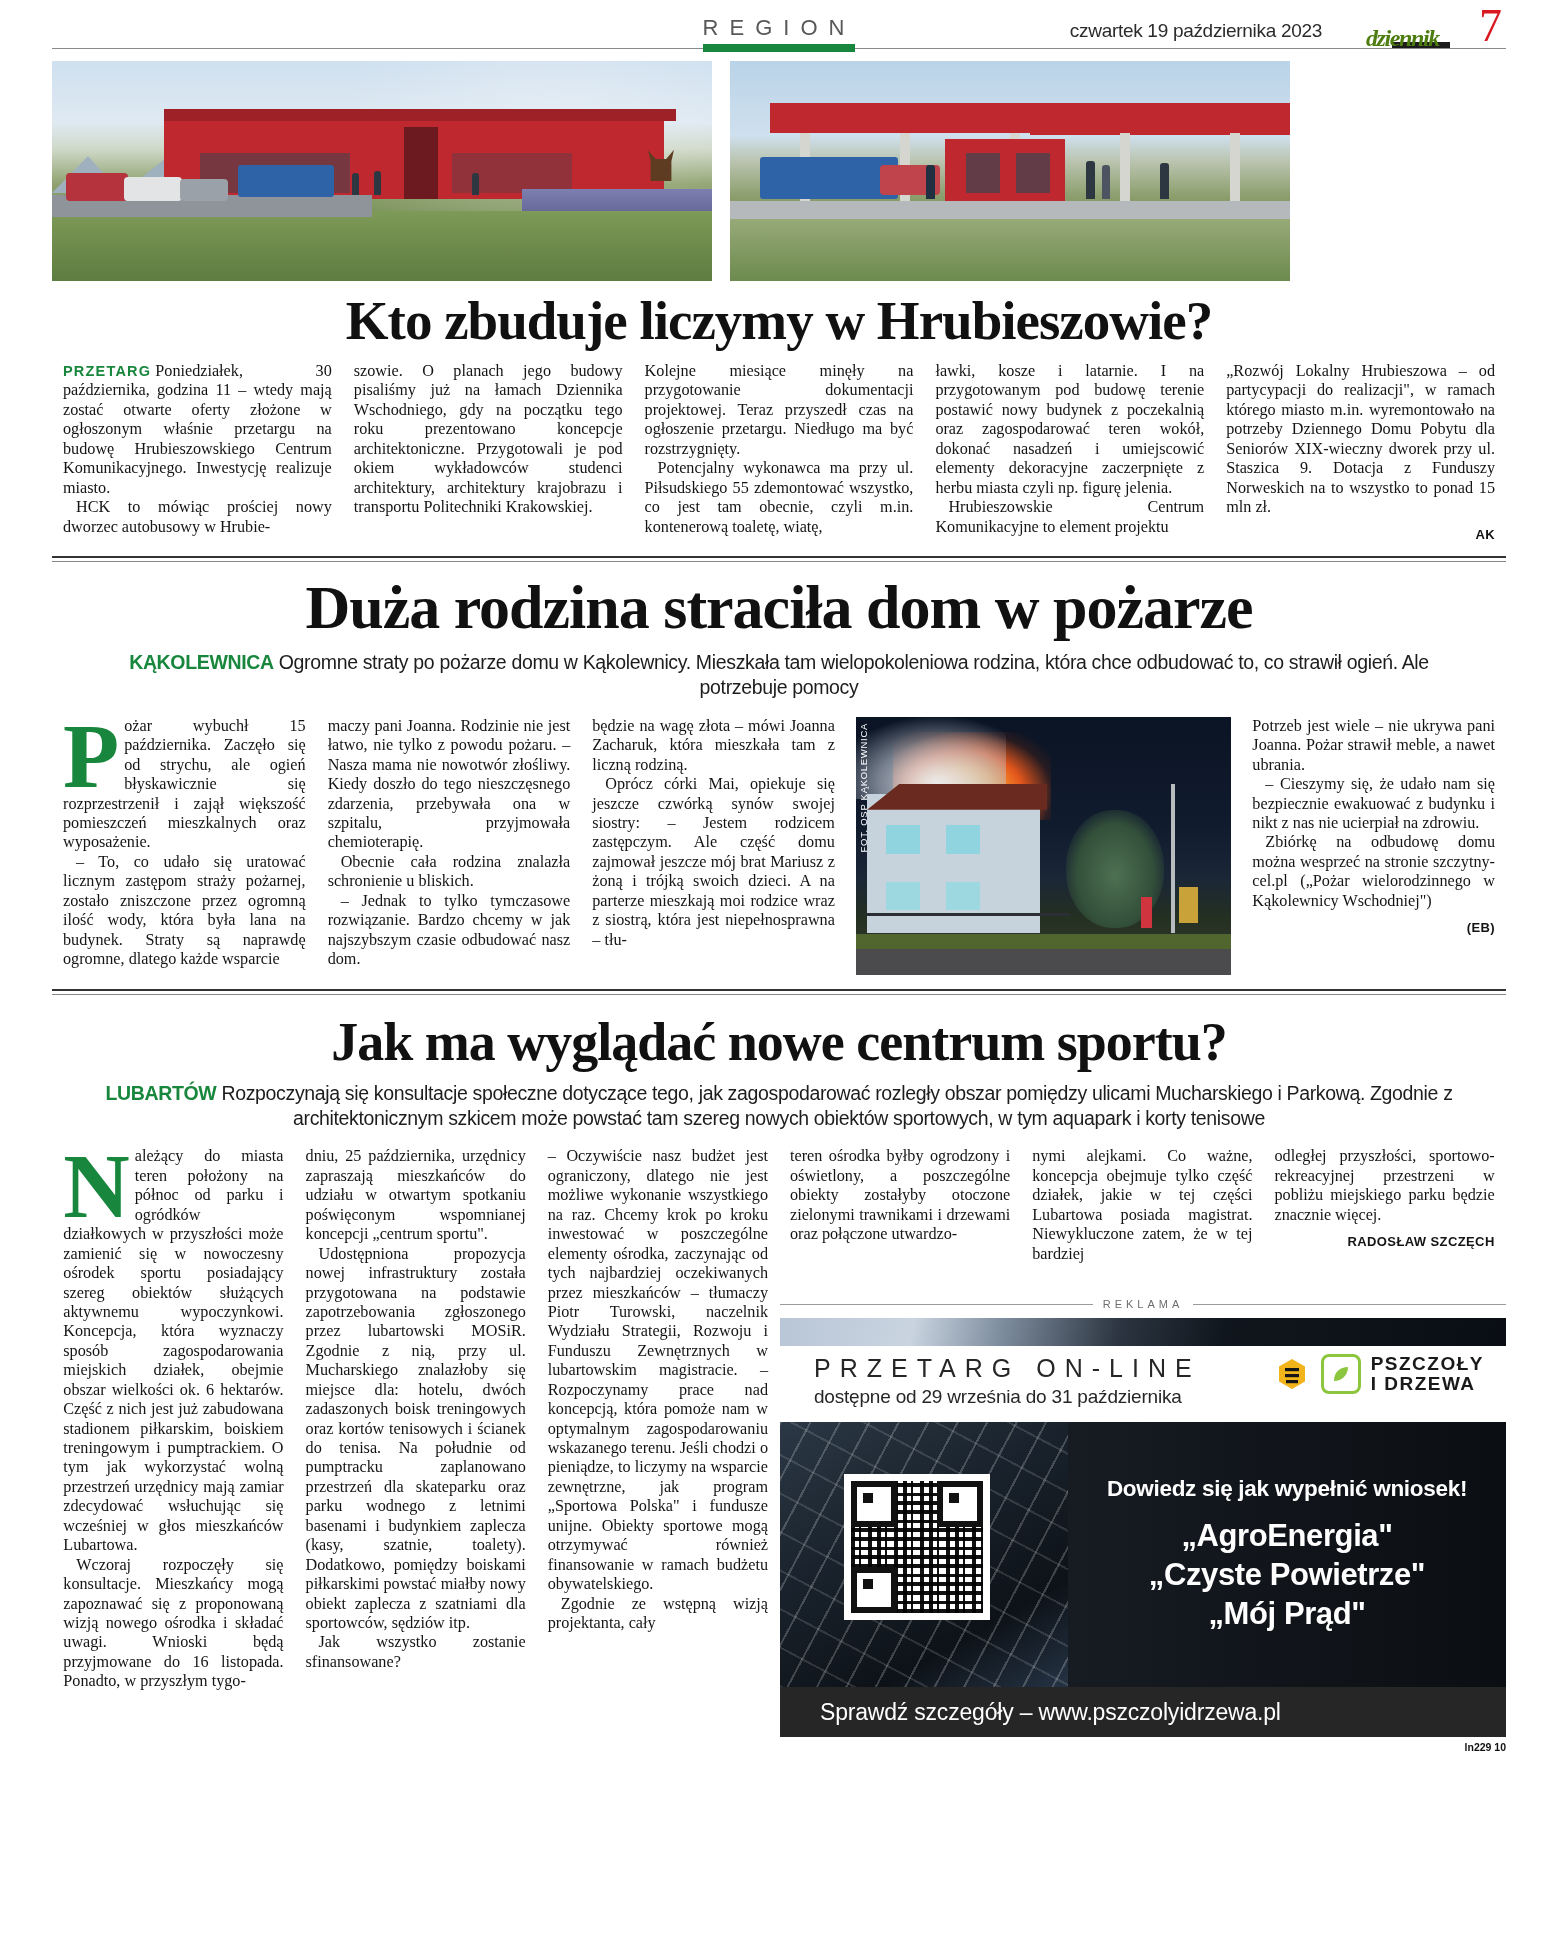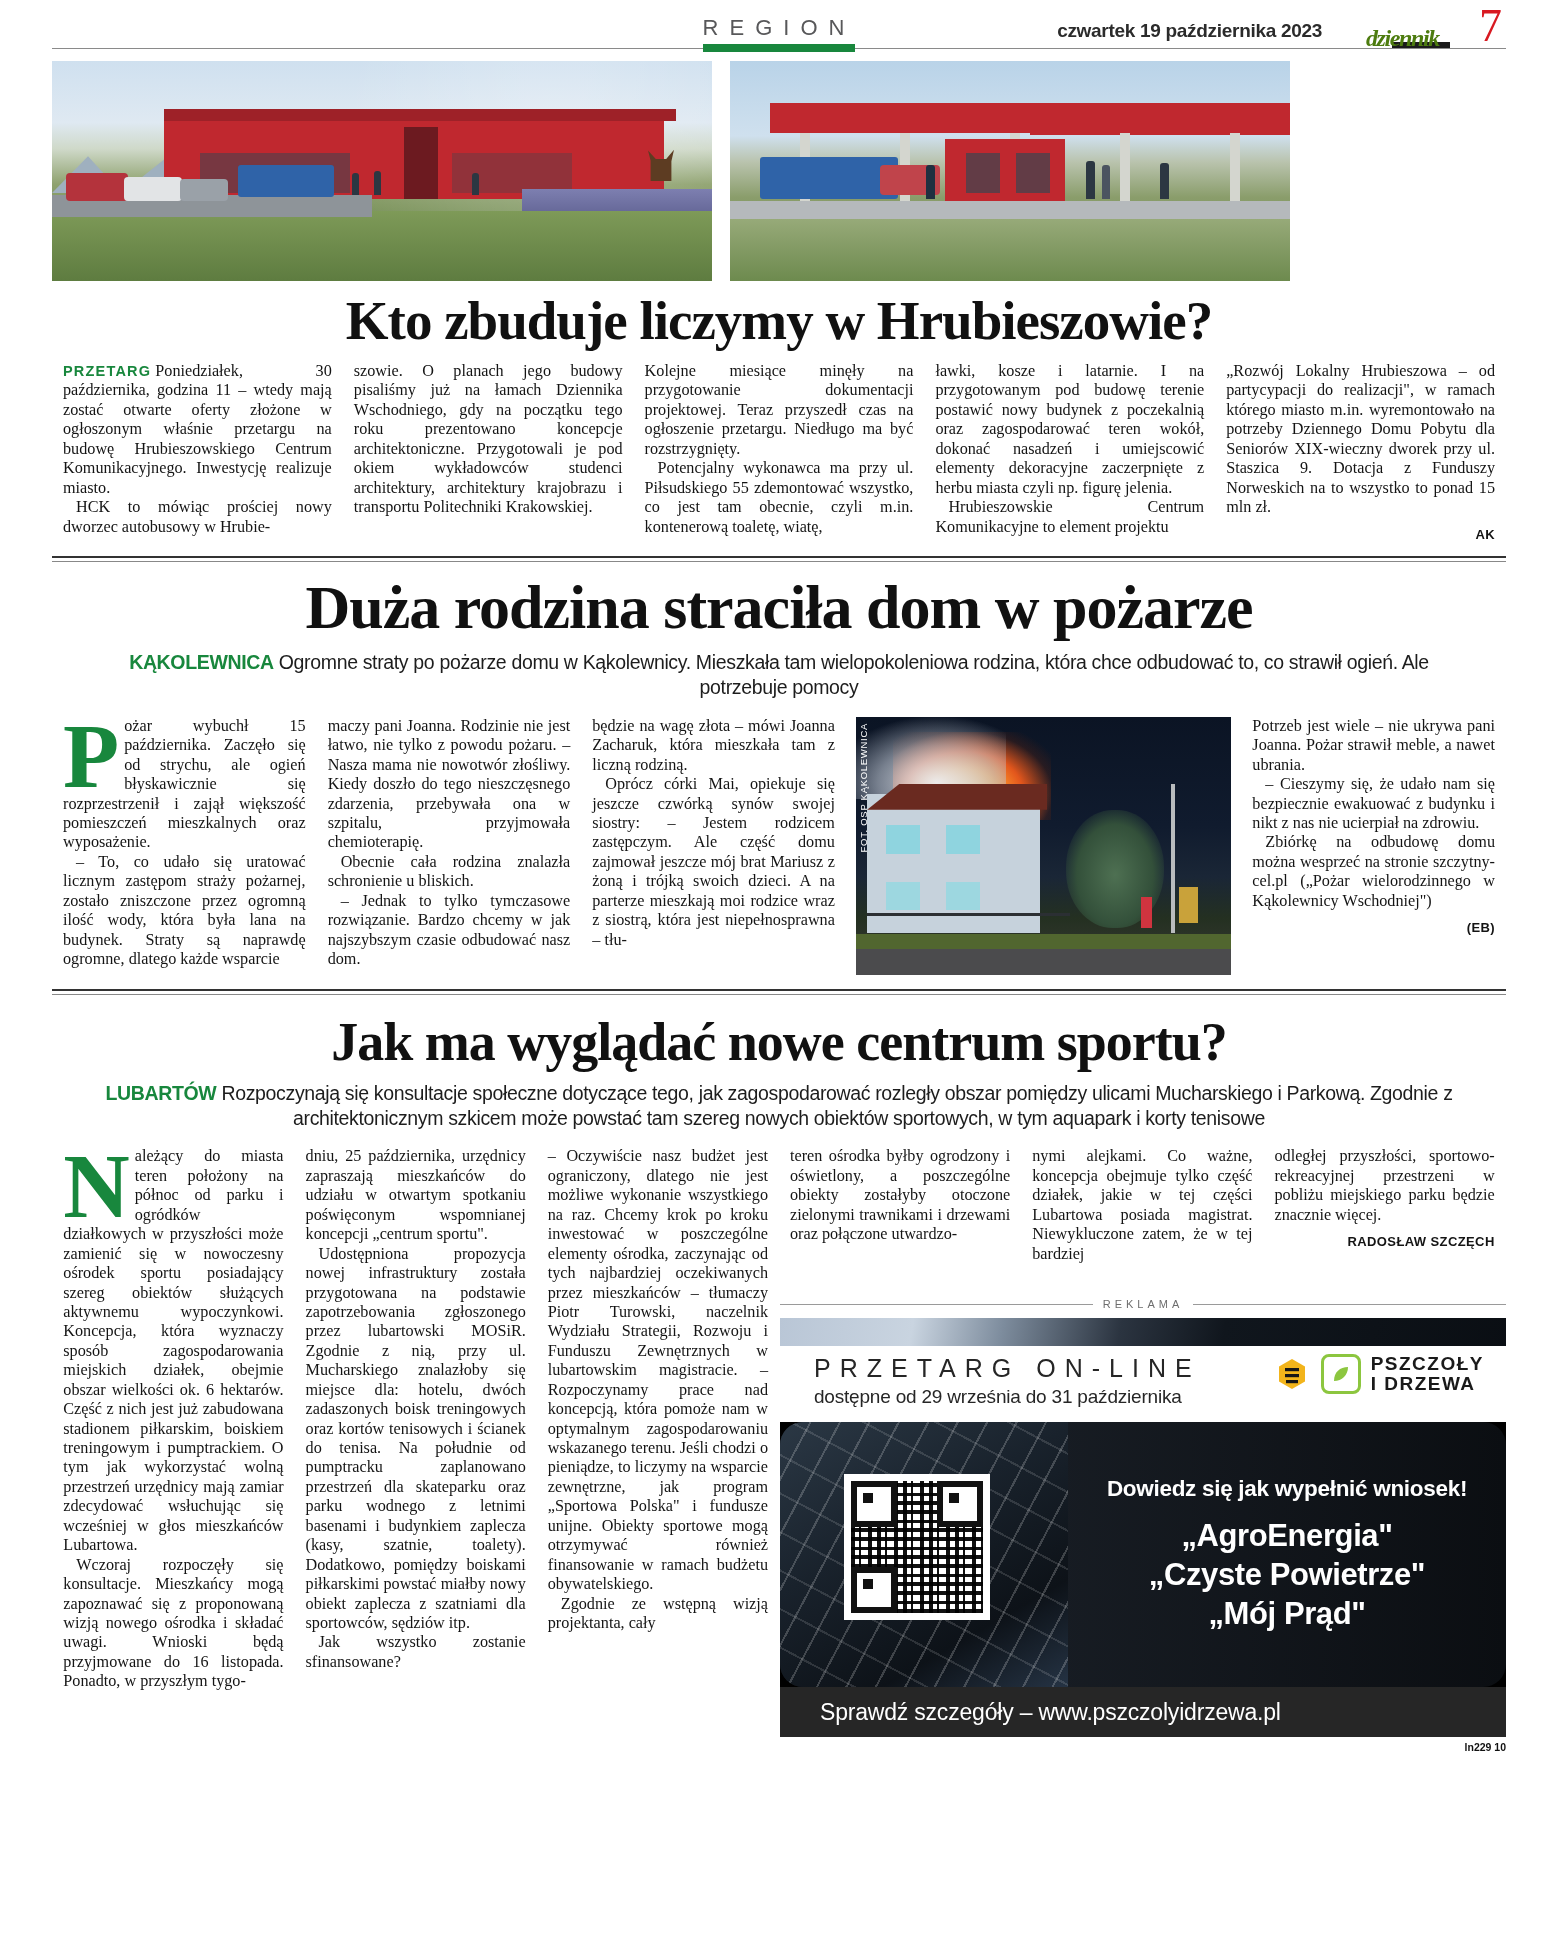--- a/index.html
+++ b/index.html
@@ -35,21 +35,21 @@
   }
   .section-rule{
     position:absolute;
     left:50%; transform:translateX(-50%);
     bottom:-4px;
     width:152px;height:8px;background:#18873d;
   }
   .dateline{
     position:absolute; right:184px; bottom:6px;
     font-family:"Liberation Sans", sans-serif;
-    font-size:19px; color:#2b2b2b; letter-spacing:-0.3px;font-weight:bold;
+    font-size:19px; color:#2b2b2b; letter-spacing:-0.3px;
   }
   .logo{
     position:absolute; right:56px; bottom:0px;
     font-family:"Liberation Serif", serif;
     font-weight:bold; font-style:italic;
     font-size:24px; color:#4d7c0f; letter-spacing:-1.4px;
     line-height:0.95;
   }
   .logo .bar{
     display:block;
@@ -188,21 +188,20 @@
   }
   .ad-brand .btext{
     font-family:"Liberation Sans", sans-serif;
     font-weight:bold;font-size:19px;line-height:1.04;color:#1a1a1a;
     letter-spacing:1.5px;
   }
   .ad-body{
     position:relative;height:265px;
     background:linear-gradient(90deg,#11151a 0%,#171c23 38%,#0b0e12 100%);
     overflow:hidden;
-    border-radius:23px;
   }
   .panelphoto{
     position:absolute;left:0;top:0;width:288px;height:265px;
     background:
       repeating-linear-gradient(118deg, rgba(255,255,255,.20) 0 2px, rgba(255,255,255,0) 2px 26px),
       repeating-linear-gradient(28deg, rgba(255,255,255,.13) 0 2px, rgba(255,255,255,0) 2px 34px),
       linear-gradient(150deg,#2b3845 0%,#19222c 40%,#0d1218 75%,#253344 100%);
   }
   .qr{
     position:absolute;left:64px;top:52px;width:146px;height:146px;

